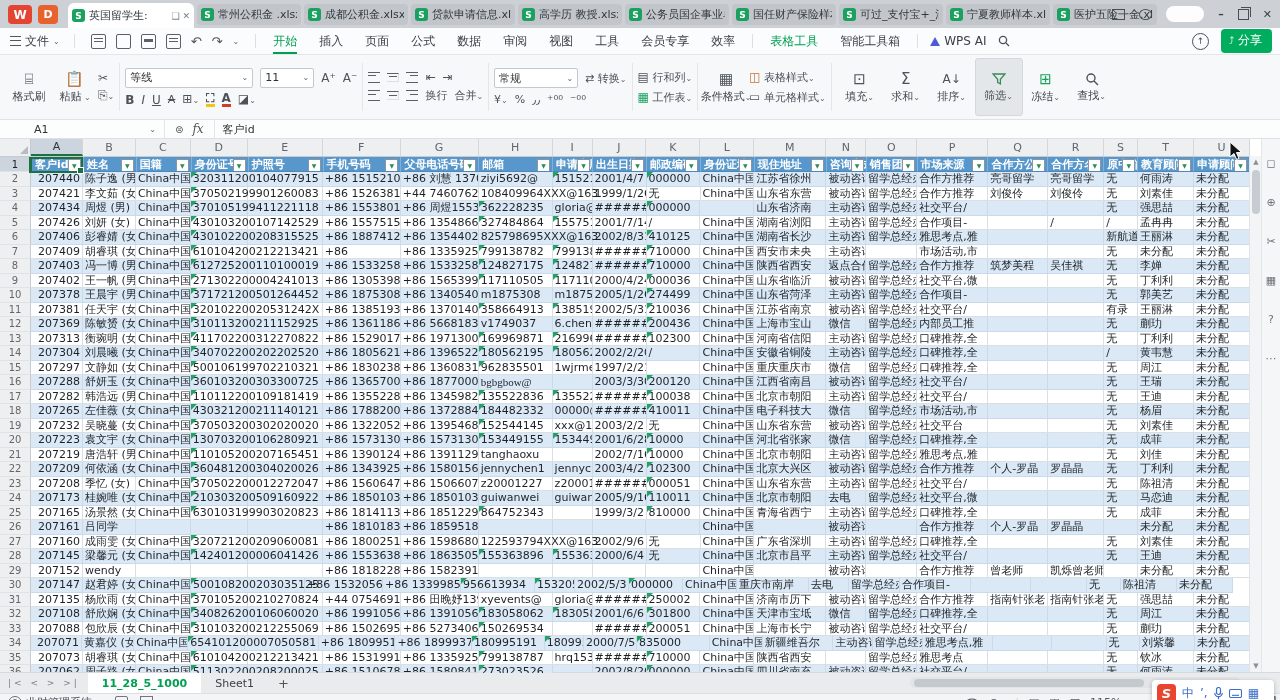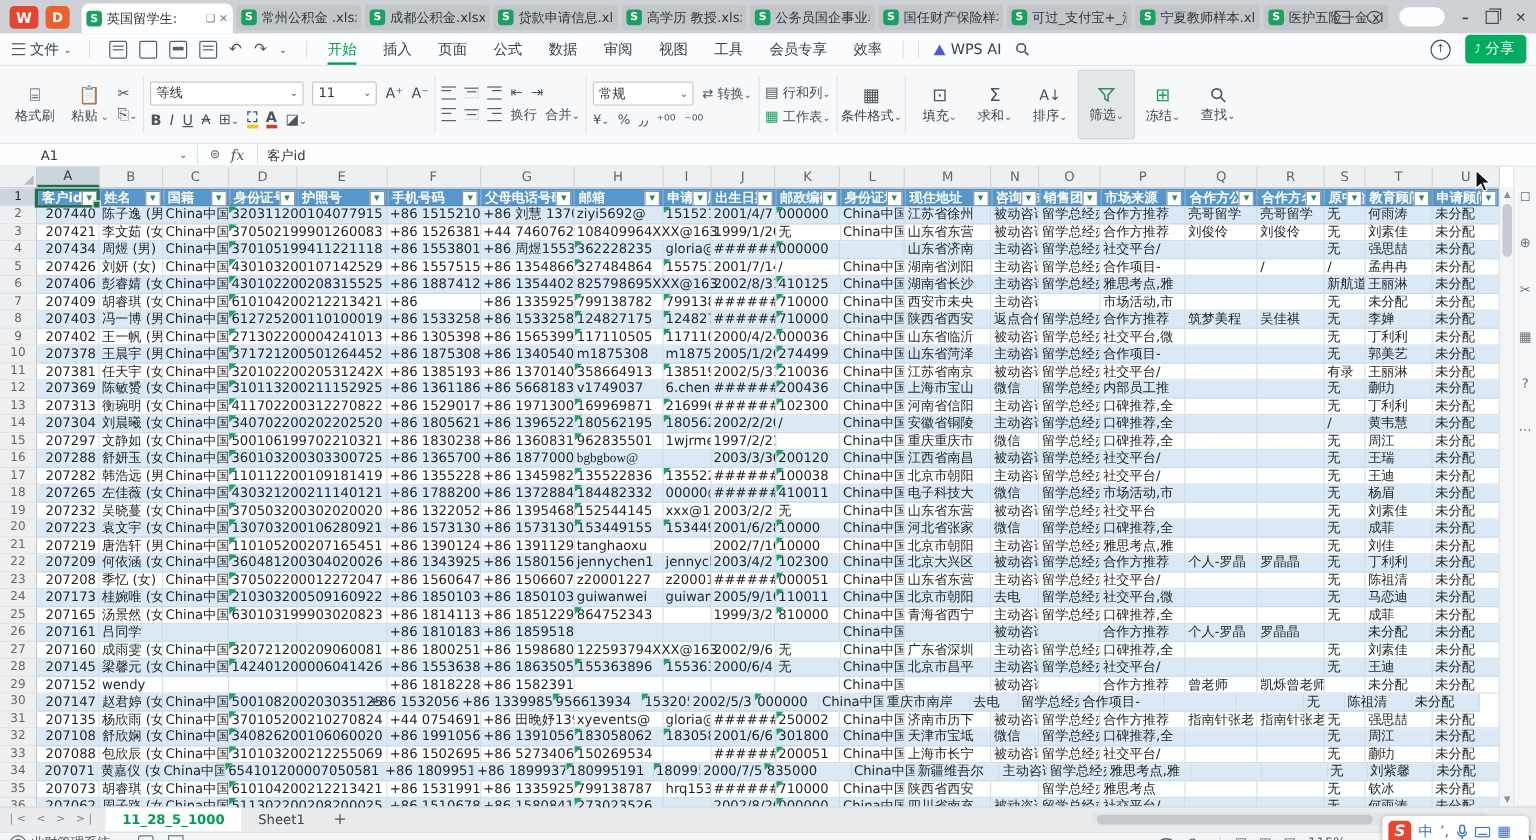--- a/index.html
+++ b/index.html
@@ -214,20 +214,24 @@
       <div class="mitem">页面</div>
       <div class="mitem">公式</div>
       <div class="mitem">数据</div>
       <div class="mitem">审阅</div>
       <div class="mitem">视图</div>
       <div class="mitem">工具</div>
       <div class="mitem">会员专享</div>
       <div class="mitem">效率</div>
     </div>
   <div class="msep"></div>
+  <div id="ctxmenus" style="display:flex;">
+      <div class="mitem ctx">表格工具</div>
+      <div class="mitem">智能工具箱</div>
+    </div>
   <div class="msep"></div>
   <div class="ai">
     <span class="tri"></span>
     <span>WPS AI</span>
   </div>
   <div class="mitem">
     <svg width="12" height="12" viewBox="0 0 12 12">
         <circle cx="5" cy="5" r="3.6" fill="none" stroke="#4a4f55" stroke-width="1.3"></circle>
         <line x1="8" y1="8" x2="11" y2="11" stroke="#4a4f55" stroke-width="1.3"></line>
       </svg>
@@ -315,20 +319,24 @@
   </div>
   <div class="vsep"></div>
   <div class="col2">
     <span><span class="ico">▤</span> <span>行和列</span><span class="caret">⌄</span></span>
     <span><span class="ico" style="color:#1aa15f">▦</span> <span>工作表</span><span class="caret">⌄</span></span>
   </div>
   <div class="vsep"></div>
   <div class="bigbtn">
     <span class="glyph">▦</span>
     <span style="white-space:nowrap"><span>条件格式</span><span class="caret">⌄</span></span>
+  </div>
+  <div class="col2">
+    <span><span class="ico" style="color:#c9712f">◫</span> <span>表格样式</span><span class="caret">⌄</span></span>
+    <span><span class="ico">▭</span> <span>单元格样式</span><span class="caret">⌄</span></span>
   </div>
   <div class="vsep"></div>
   <div class="bigbtn">
     <span class="glyph">⊡</span>
     <span><span>填充</span><span class="caret">⌄</span></span>
   </div>
   <div class="bigbtn">
     <span class="glyph">Σ</span>
     <span><span>求和</span><span class="caret">⌄</span></span>
   </div>

